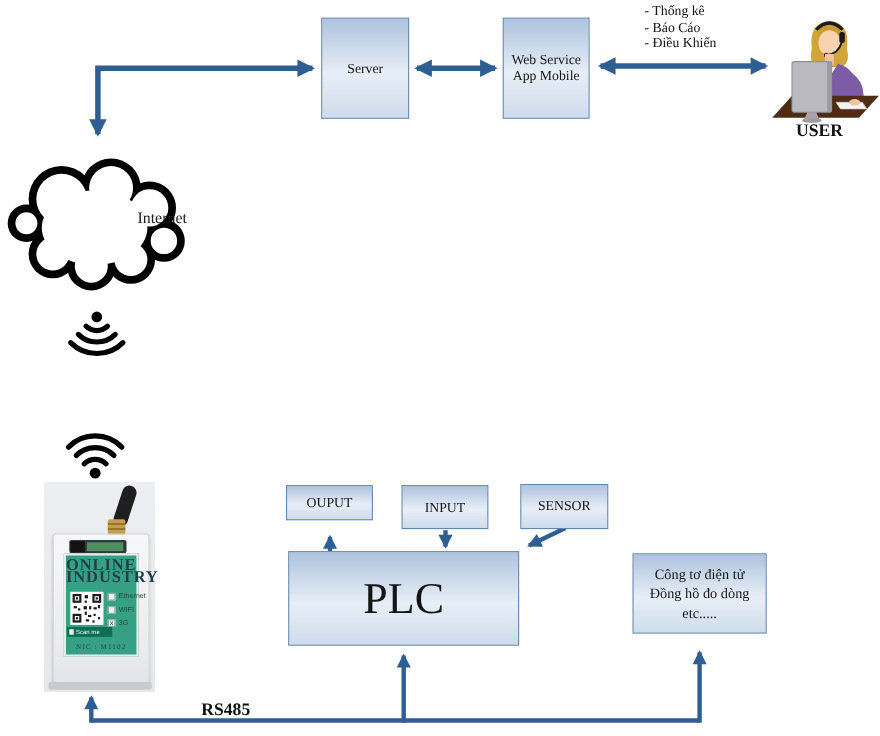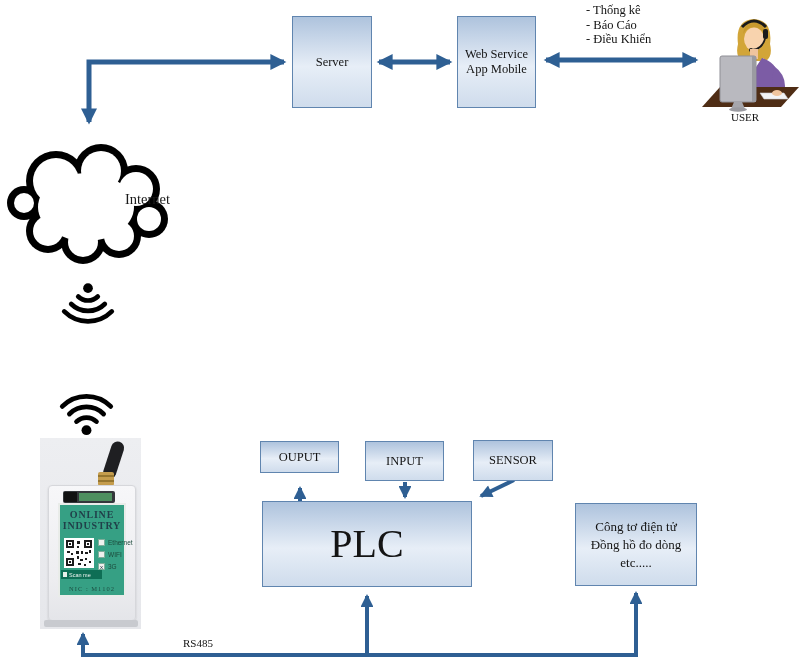--- a/index.html
+++ b/index.html
@@ -10,41 +10,41 @@
 
   
   .dbox{position:absolute;box-sizing:border-box;border:1.5px solid #6085af;
         background:linear-gradient(180deg,#aec3dd 0%,#e7eef7 55%,#cfdcec 100%);
         display:flex;flex-direction:column;align-items:center;justify-content:center;
         text-align:center;font-size:12.5px;line-height:15px;color:#141414;}
   .dbox.big{font-size:40px;line-height:40px;}
   .meter-line{font-size:13px;line-height:18px;}
 
   .func-list{position:absolute;left:586px;top:3px;font-weight:normal;font-size:12.5px;line-height:14.5px;white-space:nowrap;}
-  .lbl-bold{position:absolute;font-weight:normal;font-size:11px;}
+  .lbl-bold{position:absolute;font-weight:bold;font-size:16px;}
 
   .cloud-wrap{position:absolute;left:6px;top:131px;width:164px;height:142px;}
   .cloud-label{position:absolute;left:0;top:60px;width:164px;text-align:right;font-size:14.5px;color:#1a1a1a;}
 
   
   .device{position:absolute;left:40px;top:438px;width:101px;height:191px;
           background:linear-gradient(180deg,#edeef1 0%,#e6e7eb 100%);}
   .ant-rod{position:absolute;left:62px;top:2px;width:13px;height:36px;background:#1f1f22;
            border-radius:7px 7px 4px 4px;transform:rotate(18deg);transform-origin:50% 100%;}
   .ant-conn{position:absolute;left:58px;top:34px;width:16px;height:14px;border-radius:2px;
             background:repeating-linear-gradient(180deg,#c59d4d 0 3px,#96762f 3px 5px);}
   .dev-body{position:absolute;left:8px;top:47px;width:86px;height:134px;border-radius:4px;
             background:linear-gradient(180deg,#f7f7f9 0%,#ededf0 70%,#e4e5e9 100%);
             border:1px solid #d6d7db;box-shadow:0 1px 2px rgba(0,0,0,.15);}
   .dev-slot{position:absolute;left:14px;top:5px;width:52px;height:12px;background:#34373b;border-radius:2px;}
   .dev-pcb{position:absolute;left:16px;top:2px;width:33px;height:8px;background:#4e8f5f;}
   .dev-chip{position:absolute;left:1px;top:1px;width:13px;height:10px;background:#121212;}
   .dev-label{position:absolute;left:9px;top:17px;width:68px;height:94px;background:#36a084;
              border:2px solid #e9ece9;box-sizing:border-box;}
-  .brand{margin-top:4px;text-align:center;font-weight:bold;font-size:10px;line-height:11px;
+  .brand{margin-top:4px;text-align:center;font-weight:bold;font-size:15px;line-height:11px;
          letter-spacing:.8px;color:#20404a;}
   .qr{position:absolute;left:4px;top:33px;width:30px;height:30px;background:#fff;}
   .scanme{position:absolute;left:1px;top:65px;width:41px;height:9px;background:#0e6e55;
           display:flex;align-items:center;gap:2px;padding-left:2px;box-sizing:border-box;
           color:#eef5f1;font-size:5.5px;font-family:"Liberation Sans",sans-serif;}
   .scan-sq{width:4px;height:5px;background:#e8efe9;flex:0 0 auto;}
   .opts{position:absolute;left:38px;top:34px;}
   .opt-row{display:flex;align-items:center;gap:3px;margin-bottom:5px;}
   .opt-box{width:7px;height:7px;background:#f0f1ee;border:0.5px solid #7fae9b;box-sizing:border-box;
            font-size:6px;line-height:6px;text-align:center;color:#123;font-family:"Liberation Sans",sans-serif;}
@@ -250,21 +250,21 @@
   </div>
   <div class="dbox" style="left:365px;top:441px;width:79px;height:40px;">
     <div>INPUT</div>
   </div>
   <div class="dbox" style="left:473px;top:440px;width:80px;height:41px;">
     <div>SENSOR</div>
   </div>
   <div class="dbox big" style="left:262px;top:501px;width:210px;height:86px;">
     <div>PLC</div>
   </div>
-  <div class="dbox" style="left:575px;top:503px;width:122px;height:83px;">
+  <div class="dbox" style="left:575px;top:503px;width:122px;height:73px;">
     <div class="meter-line">Công tơ điện tử</div>
     <div class="meter-line">Đồng hồ đo dòng</div>
     <div class="meter-line">etc.....</div>
   </div>
 
   <div class="lbl-bold" style="left:183px;top:637px;">RS485</div>
 
 </div>
 
 </body></html>

